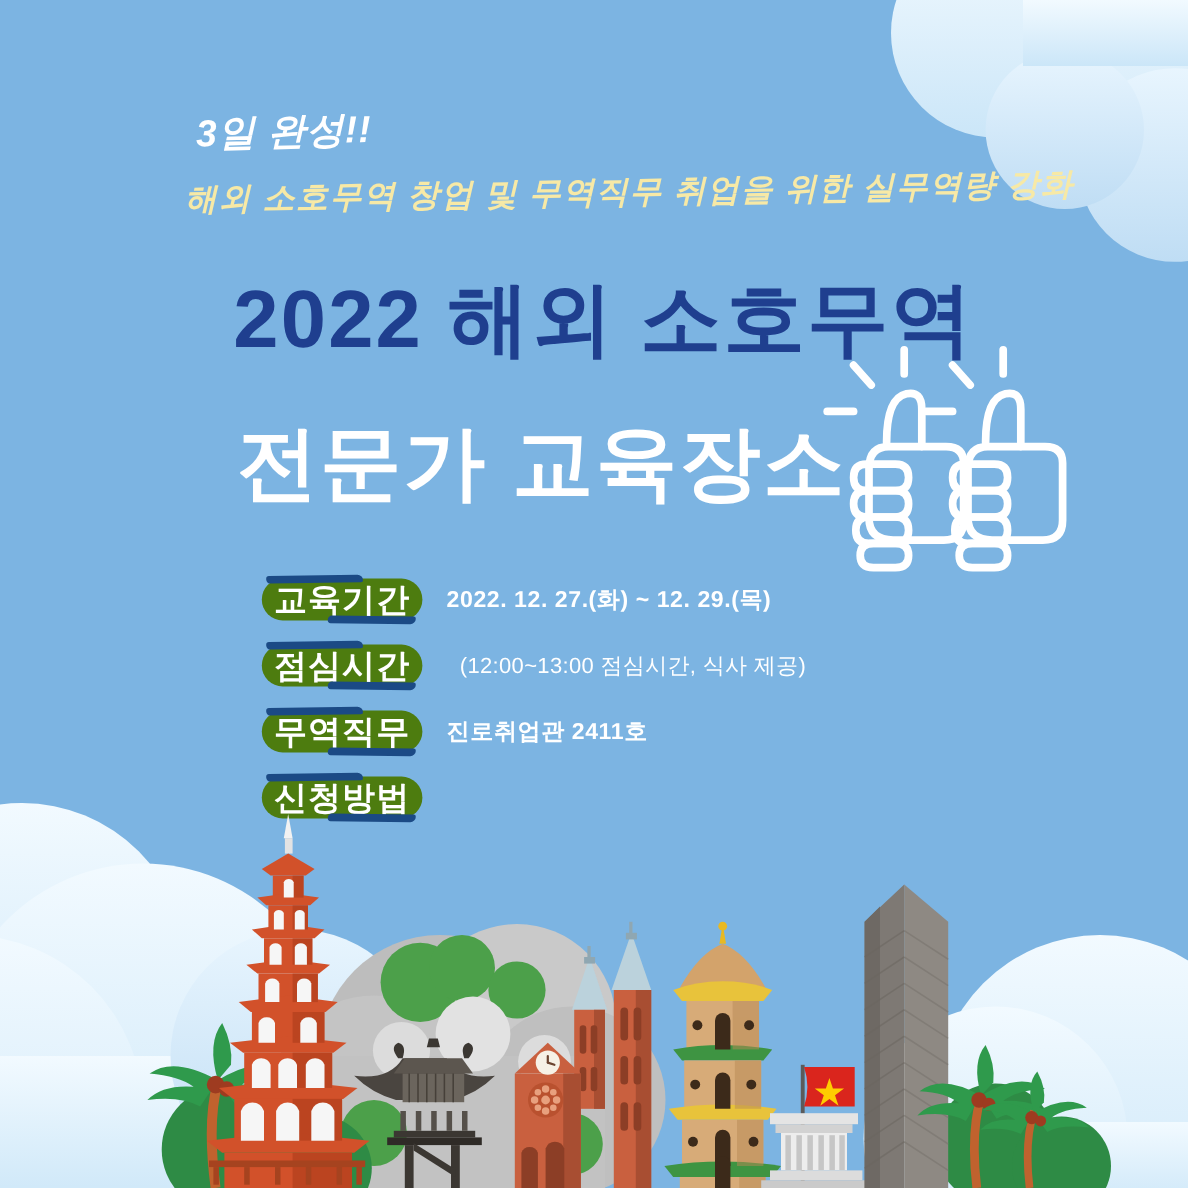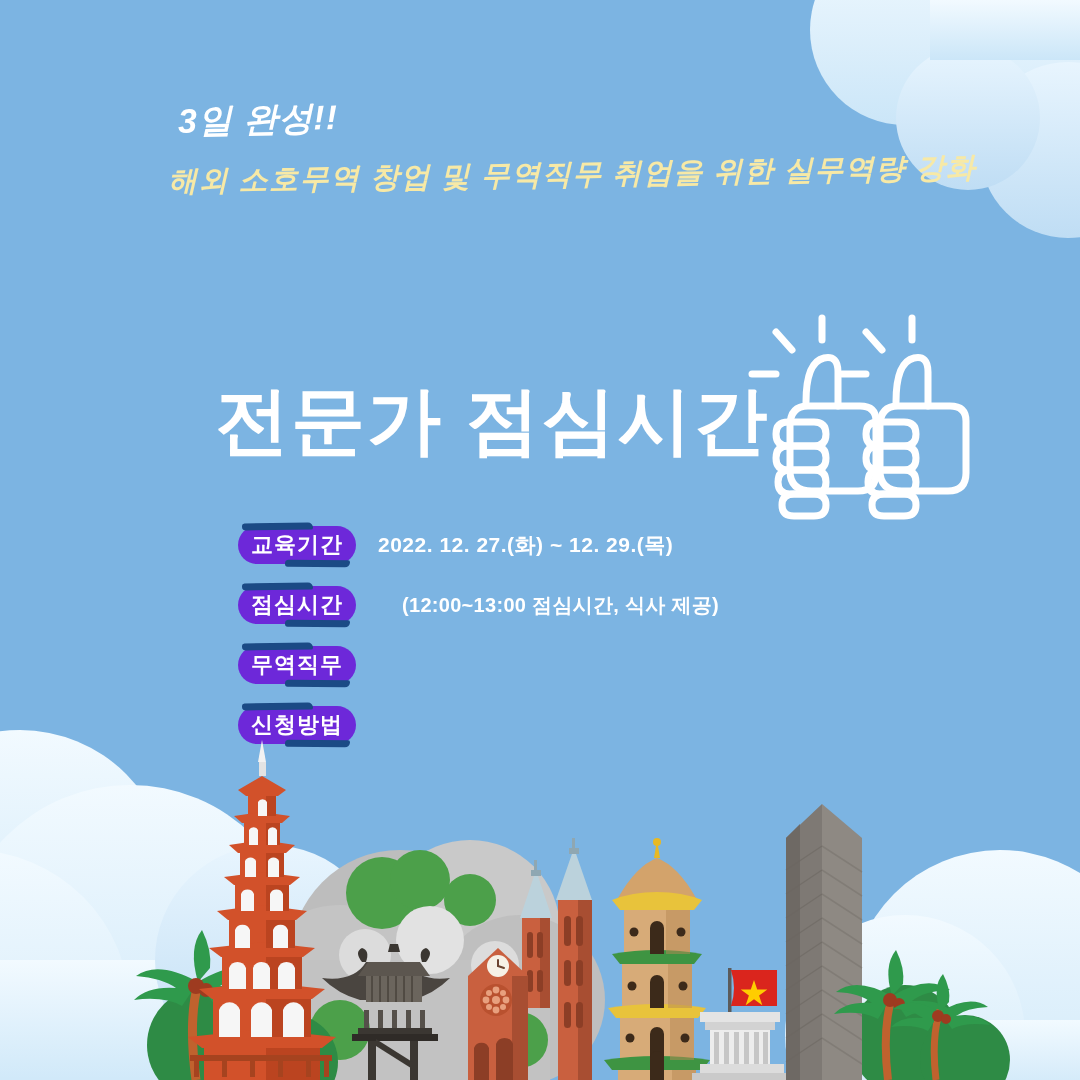--- a/index.html
+++ b/index.html
@@ -42,43 +42,43 @@
 
   
   #info{position:absolute;left:238px;top:519px;width:760px;}
   .info-row{
     display:flex;align-items:center;height:52px;margin-bottom:8px;
   }
   .badge{
     position:relative;flex:0 0 auto;
     min-width:118px;height:38px;
     display:flex;align-items:center;justify-content:center;
-    background:#6d28d9;border-radius:19px;
-    color:#FFFFFF;font-size:22px;font-weight:700;
+    background:#4d7c0f;border-radius:19px;
+    color:#FFFFFF;font-size:30px;font-weight:700;
     letter-spacing:1px;padding:0 11px;box-sizing:border-box;
     margin-right:22px;
   }
   
   .badge::before{
     content:"";position:absolute;left:4px;top:-3px;width:60%;height:7px;
     background:#1B4A85;border-radius:4px 8px 3px 6px;
     transform:rotate(-0.8deg);
   }
   .badge::after{
     content:"";position:absolute;right:6px;bottom:-3px;width:55%;height:7px;
     background:#1B4A85;border-radius:6px 3px 8px 4px;
     transform:rotate(0.7deg);
   }
   .info-main{
     color:#FFFFFF;font-size:21px;font-weight:700;
     letter-spacing:0.5px;white-space:nowrap;
   }
   .info-note{
-    color:#FFFFFF;font-size:20px;font-weight:700;
-    letter-spacing:0.3px;white-space:nowrap;margin-left:24px;
+    color:#FFFFFF;font-size:20px;font-weight:400;
+    letter-spacing:0.3px;white-space:nowrap;margin-left:12px;
   }
 </style>
 </head>
 <body>
 
 <div id="poster">
 
   <svg class="layer svg-layer" viewBox="0 0 1080 1080">
     <defs>
       <linearGradient id="cloudG" x1="0" y1="0" x2="0" y2="1">
@@ -112,21 +112,22 @@
       <rect x="860" y="1020" width="240" height="80" fill="url(#cloudG)"></rect>
     </g>
 
     <g>
       <circle cx="270" cy="960" r="115" fill="url(#cloudG2)"></circle>
     </g>
   </svg>
 
   <div class="eyebrow">3일 완성!!</div>
   <div class="subhead">해외 소호무역 창업 및 무역직무 취업을 위한 실무역량 강화</div>
-  <div class="title2">전문가 점심시간</div>
+  <div class="title1">2022 해외 소호무역</div>
+  <div class="title2">전문가 교육장소</div>
 
   <svg class="layer svg-layer" viewBox="0 0 1080 1080">
     <g fill="none" stroke="#FFFFFF" stroke-width="7" stroke-linecap="round" stroke-linejoin="round">
 
       <g transform="translate(788,352)">
         <path d="M18 50 q0 -40 18 -44 q14 -3 14 14 l0 34"></path>
         <path d="M50 54 l22 0 q16 0 16 15 l0 52 q0 18 -18 18 l-46 0
                  q-22 0 -22 -20 l0 -45 q0 -20 18 -20 z"></path>
         <path d="M0 70 l26 0 q12 0 12 12 q0 12 -12 12 l-26 0 q-12 0 -12 -12 q0 -12 12 -12 z"></path>
         <path d="M0 94 l26 0 q12 0 12 12 q0 12 -12 12 l-26 0 q-12 0 -12 -12 q0 -12 12 -12 z"></path>
@@ -160,20 +161,21 @@
       <span class="info-main">2022. 12. 27.(화) ~ 12. 29.(목)</span>
     </div>
 
     <div class="info-row">
       <span class="badge">점심시간</span>
       <span class="info-note">(12:00~13:00 점심시간, 식사 제공)</span>
     </div>
 
     <div class="info-row">
       <span class="badge">무역직무</span>
+      <span class="info-main">진로취업관 2411호</span>
     </div>
 
     <div class="info-row">
       <span class="badge">신청방법</span>
     </div>
 
   </div>
 
   <svg class="layer svg-layer" viewBox="0 0 1080 1080">
 

